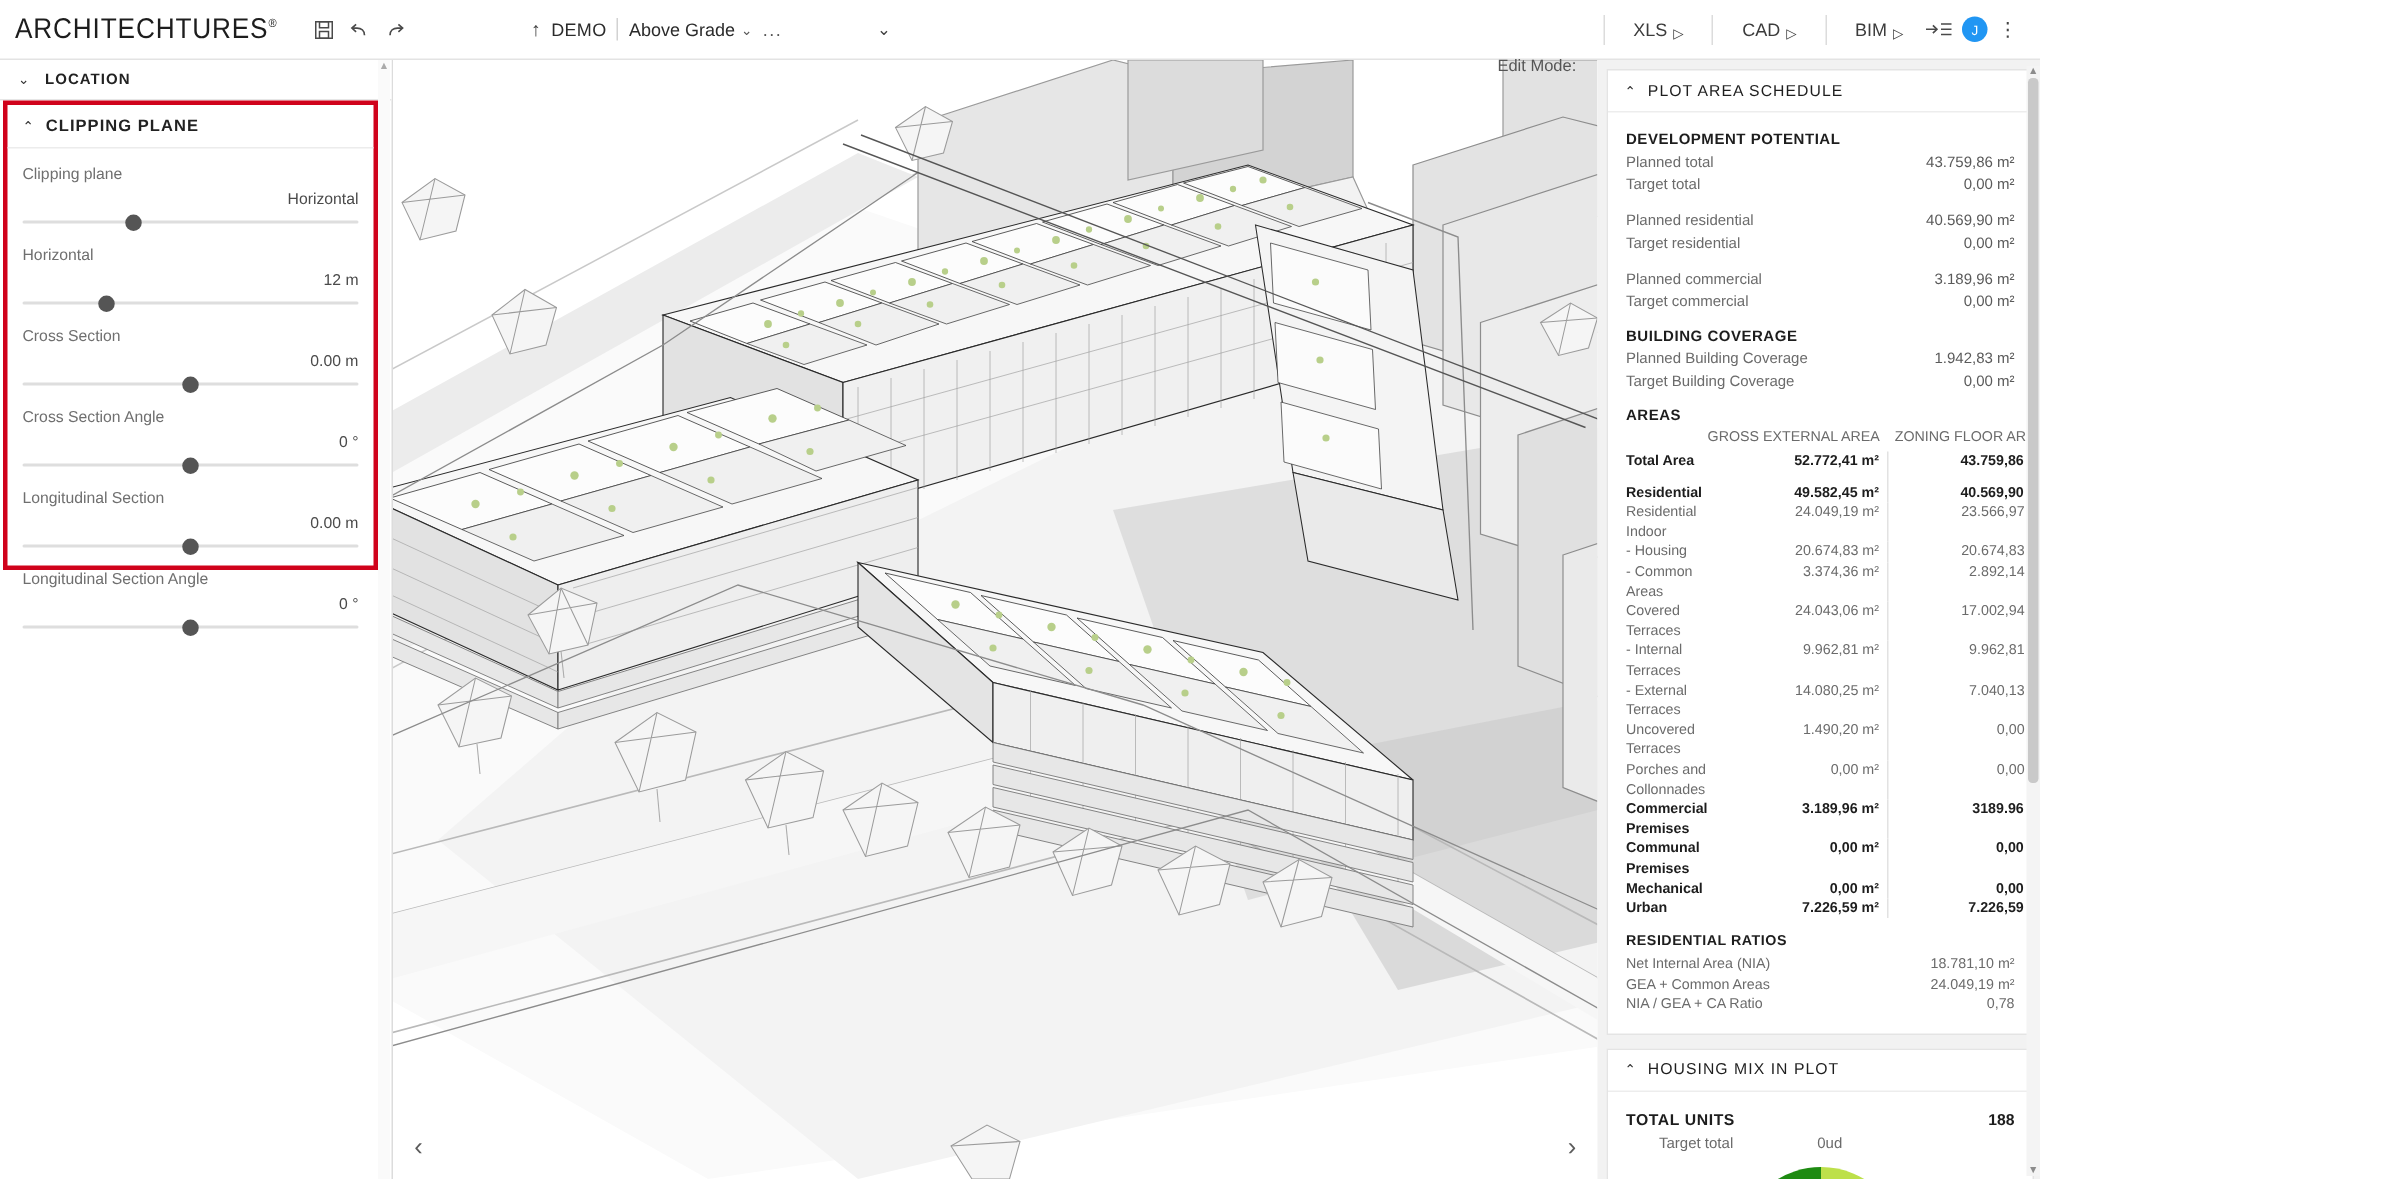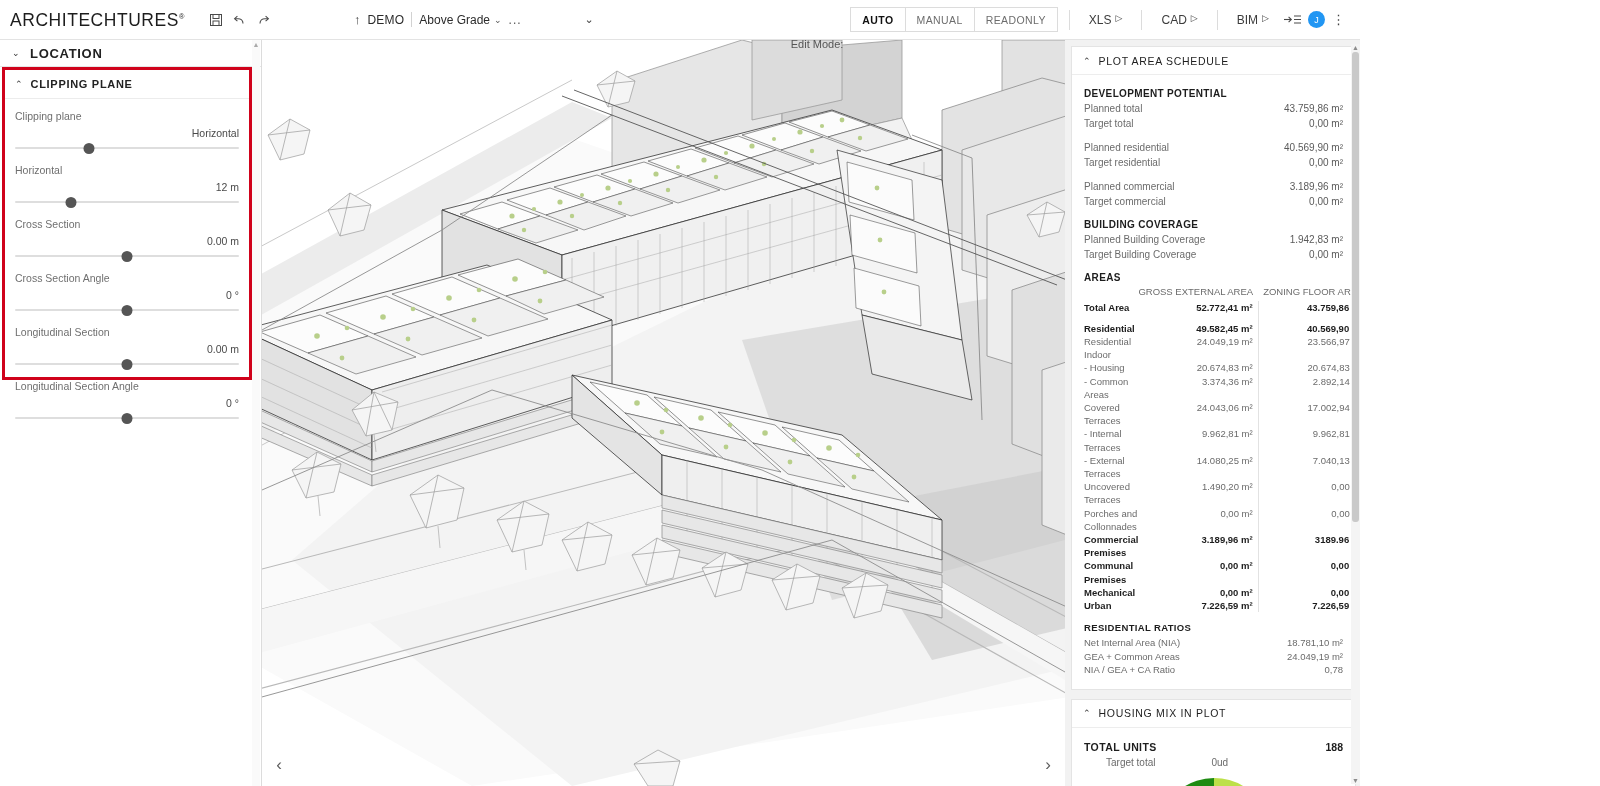--- a/index.html
+++ b/index.html
@@ -49,42 +49,42 @@
   .edit-mode-label { font-size: 11px; color: #555; margin-right: 7px; margin-top: 48px; }
   .seg { display: flex; border: 1px solid #dcdcdc; }
   .seg-btn {
     padding: 0 11px; height: 23px; display: flex; align-items: center; justify-content: center;
     font-size: 10.5px; color: #6d6d6d; letter-spacing: .4px; background: #fff; cursor: pointer;
     border-right: 1px solid #dcdcdc;
   }
   .seg-btn:last-child { border-right: none; }
   .seg-btn.active { color: #111; font-weight: bold; }
   .div-v { width: 1px; height: 20px; background: #dcdcdc; margin: 0 11px; }
-  .exp-btn { display: flex; align-items: flex-start; gap: 4px; font-size: 12px; color: #3c3c3c; cursor: pointer; padding: 0 8px; }
+  .exp-btn { display: flex; align-items: flex-end; gap: 4px; font-size: 12px; color: #3c3c3c; cursor: pointer; padding: 0 8px; }
   .tri { font-size: 9px; color: #444; }
   .avatar {
     width: 17px; height: 17px; border-radius: 50%; background: #2196f3; color: #fff;
     display: flex; align-items: center; justify-content: center; font-size: 9px; cursor: pointer; margin-left: 6px;
   }
   .kebab { color: #444; font-size: 13px; cursor: pointer; padding: 0 5px; line-height: 1; margin-left: 2px; }
 
   
   .bodyrow { flex: 1; display: flex; position: relative; min-height: 0; }
 
   
   .sidebar {
     width: 262px; min-width: 262px; background: #fff; border-right: 1px solid #dcdcdc;
     position: relative; display: flex; flex-direction: column;
   }
   .panel-head {
     height: 27px; display: flex; align-items: center; gap: 8px; padding: 0 12px;
     border-bottom: 1px solid #e6e6e6; background: #fff;
   }
   .panel-head .chev { font-size: 9px; color: #333; width: 10px; }
-  .panel-head .ttl { font-size: 13px; font-weight: bold; letter-spacing: .7px; color: #222; }
+  .panel-head .ttl { font-size: 10px; font-weight: bold; letter-spacing: .7px; color: #222; }
 
   .clip-wrap {
     position: absolute; left: 2px; top: 27px; width: 250px; height: 313px;
     border: 3px solid #d0021b; background: #fff; z-index: 6;
   }
   .clip-head { height: 29px; display: flex; align-items: center; gap: 8px; padding: 0 10px; border-bottom: 1px solid #ececec; }
   .clip-body { padding: 10px 10px 0 10px; }
   .slider-row { margin-bottom: 8px; }
   .sl-label { font-size: 10.5px; color: #6f6f6f; line-height: 14px; }
   .sl-value { font-size: 10.5px; color: #4a4a4a; text-align: right; line-height: 14px; margin-top: 3px; }
@@ -196,25 +196,20 @@
       <span class="grade-sel">
         <span>Above Grade</span>
         <span class="caret">⌄</span>
       </span>
       <span class="dots">...</span>
       <span class="caret-big">⌄</span>
     </div>
 
     <div class="topbar-right">
       <span class="edit-mode-label">Edit Mode:</span>
-      <div class="seg">
-        <div class="seg-btn active">AUTO</div>
-        <div class="seg-btn">MANUAL</div>
-        <div class="seg-btn">READONLY</div>
-      </div>
       <span class="div-v"></span>
       <span class="exp-btn">
         <span>XLS</span>
         <span class="tri">▷</span>
       </span>
       <span class="div-v"></span>
       <span class="exp-btn">
         <span>CAD</span>
         <span class="tri">▷</span>
       </span>

